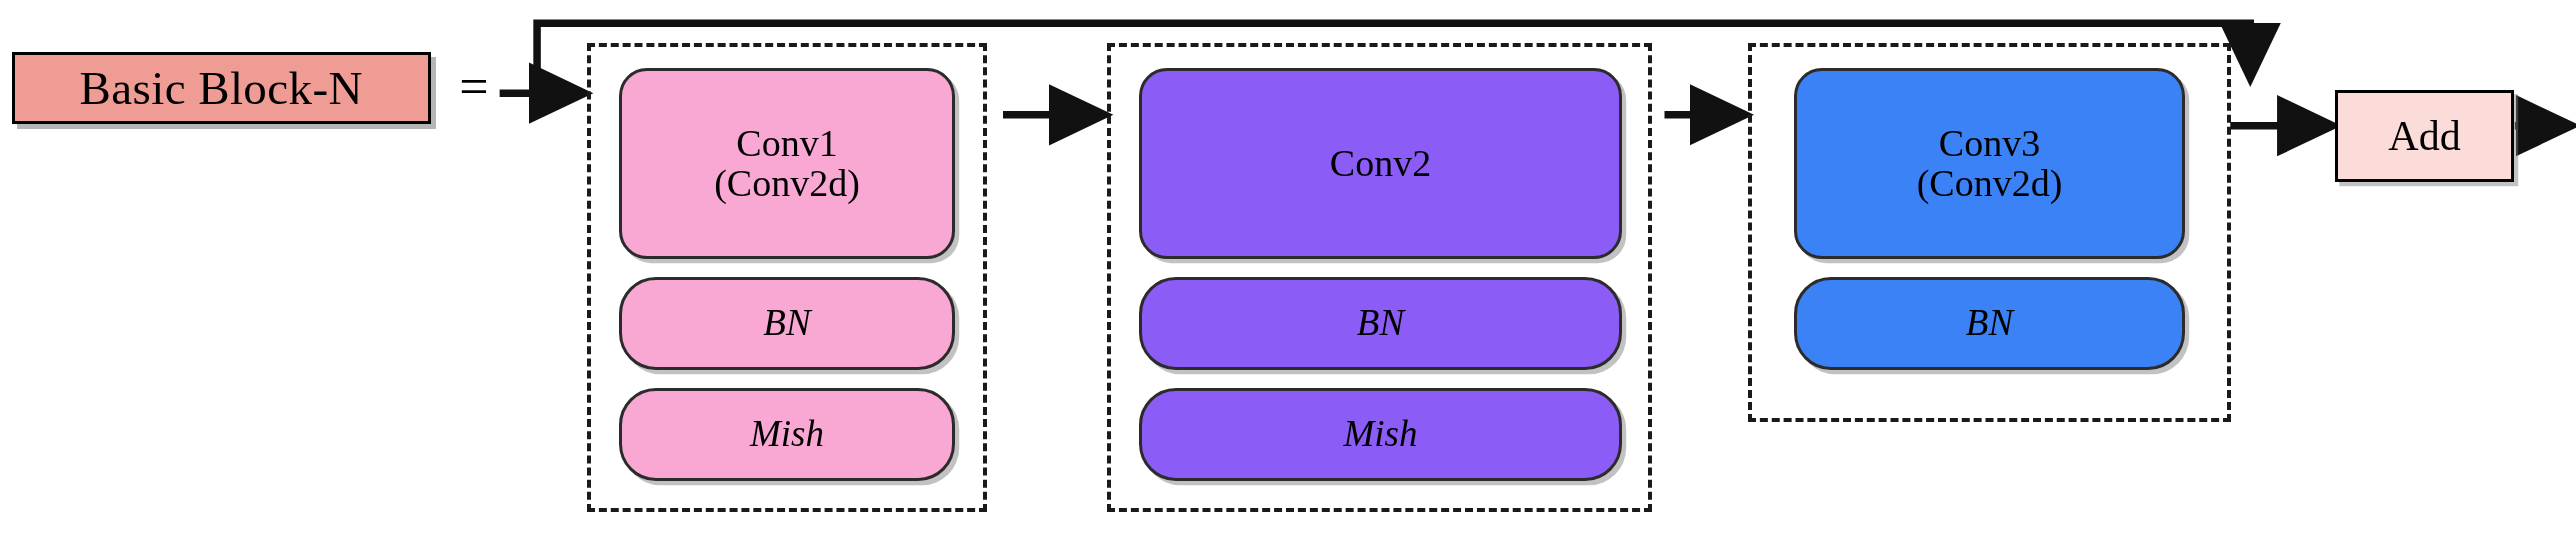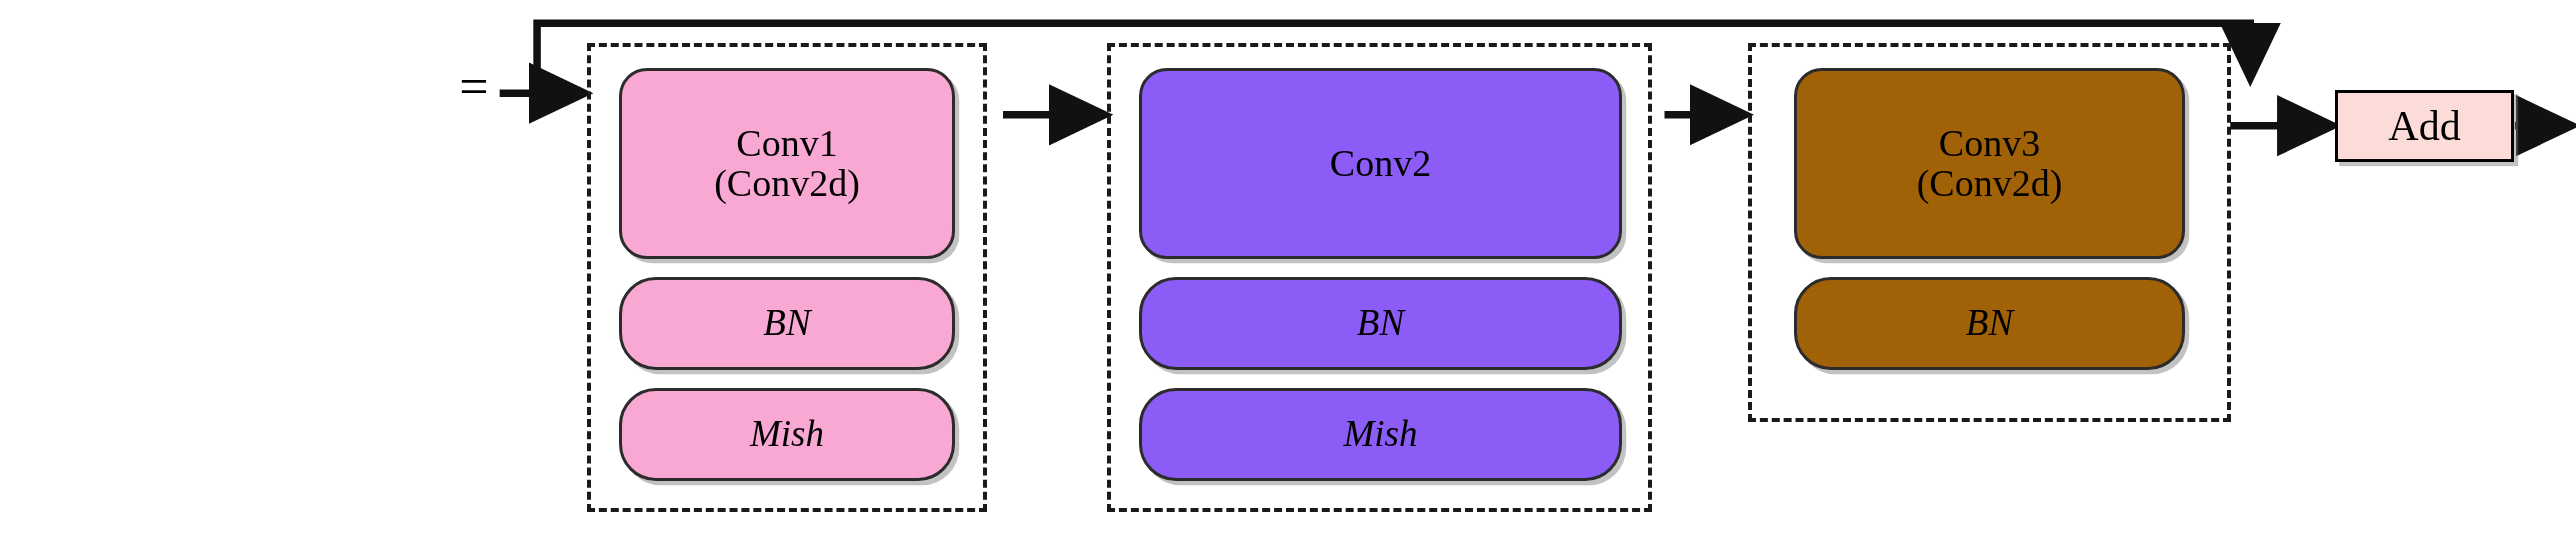--- a/index.html
+++ b/index.html
@@ -77,21 +77,21 @@
     justify-content: center;
     text-align: center;
     color: #000000;
     line-height: 1.05;
     box-shadow: 4.2px 4.2px 0 rgba(120,120,120,0.45);
   }
   .op .ln { display: block; white-space: nowrap; }
 
   .tint-light { background: #f9a8d4; }
   .tint-mid   { background: #8b5cf6; }
-  .tint-dark  { background: #a16207; }
+  .tint-dark  { background: #3b82f6; }
 
   
   #g1-conv { left: 619px; top: 68px;  width: 336px; height: 191px; border-radius: 28px; }
   #g1-bn   { left: 619px; top: 277px; width: 336px; height: 93px; border-radius: 37px; }
   #g1-mish { left: 619px; top: 388px; width: 336px; height: 93px; border-radius: 37px; }
 
   
   #g2-conv { left: 1139px; top: 68px;  width: 483px; height: 191px; border-radius: 28px; }
   #g2-bn   { left: 1139px; top: 277px; width: 483px; height: 93px; border-radius: 37px; }
   #g2-mish { left: 1139px; top: 388px; width: 483px; height: 93px; border-radius: 37px; }
@@ -102,21 +102,21 @@
 
   .fs-big   { font-size: 38px; }
   .fs-small { font-size: 37px; font-style: italic; }
 
   
   .add-box {
     position: absolute;
     left: 2335px;
     top: 90px;
     width: 179px;
-    height: 72px;
+    height: 92px;
     background: #fbdcd9;
     border: 3.3px solid #000000;
     box-sizing: border-box;
     display: flex;
     align-items: center;
     justify-content: center;
     box-shadow: 4.2px 4.2px 0 rgba(120,120,120,0.45);
   }
   .add-box span { font-size: 42px; color: #000000; line-height: 1; }
 
@@ -159,20 +159,23 @@
 
     <g>
       <path d="M2680,151 L2801,151" fill="none" stroke="#111111" stroke-width="9" marker-end="url(#ah)"></path>
     </g>
 
     <g>
       <path d="M3022,151 L3088,151" fill="none" stroke="#111111" stroke-width="9" marker-end="url(#ah)"></path>
     </g>
   </svg>
 
+  <div class="label-box">
+    <span>Basic Block-N</span>
+  </div>
 
   <div class="equals">=</div>
 
   <div class="group" id="group-1"></div>
 
   <div class="op tint-light" id="g1-conv">
     <span class="ln fs-big">Conv1</span>
     <span class="ln fs-big">(Conv2d)</span>
   </div>
   <div class="op tint-light" id="g1-bn">

